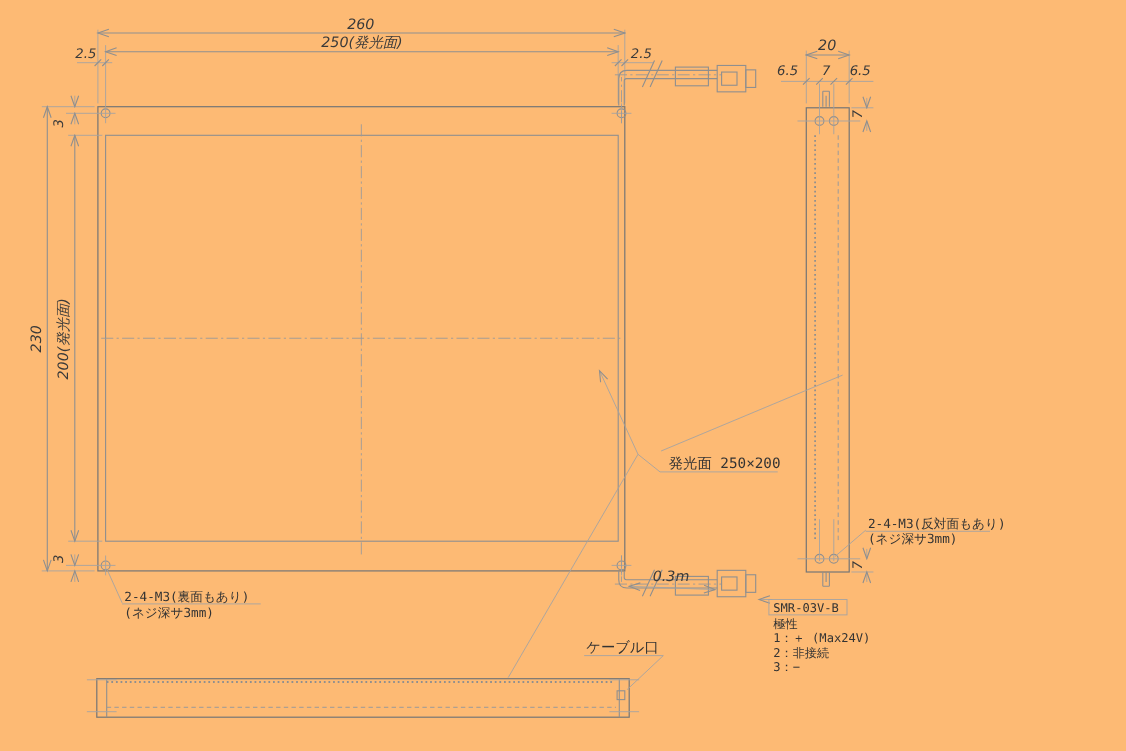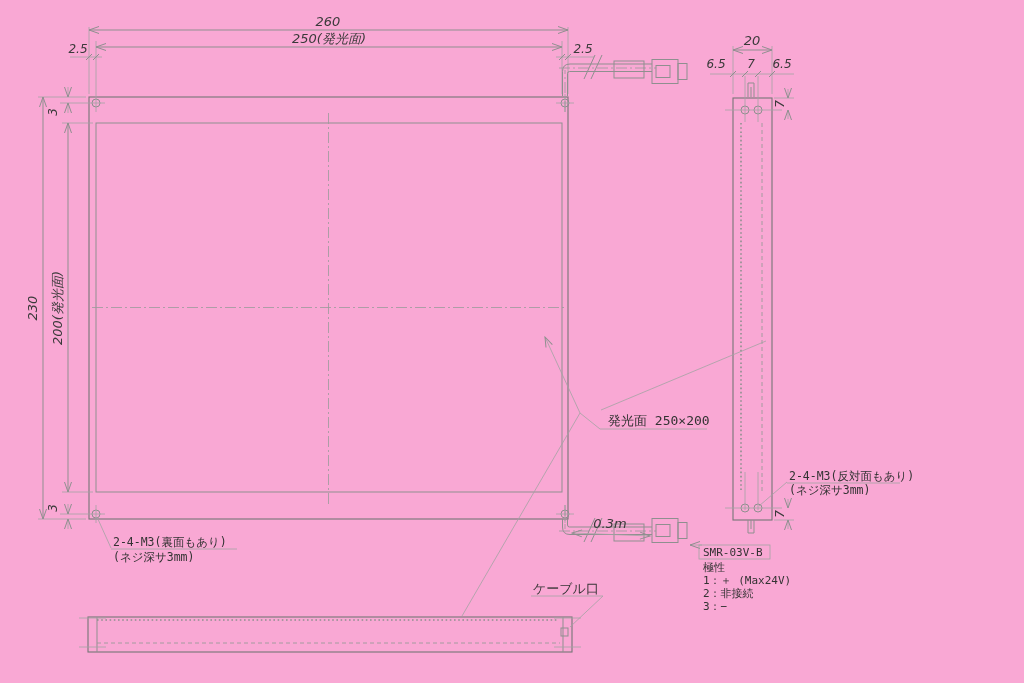--- a/index.html
+++ b/index.html
@@ -1,16 +1,16 @@
 <!DOCTYPE html>
 <html><head>
 <meta charset="utf-8">
 <style>
   html,body{margin:0;padding:0;background:#ffffff;}
-  .stage{position:relative;width:1024px;height:683px;background:#f9a8d4;overflow:hidden;
+  .stage{position:relative;width:1024px;height:683px;background:#fdba74;overflow:hidden;
          font-family:"DejaVu Sans",sans-serif;}
   svg{display:block}
   
   .out  {stroke:#767676;stroke-width:1.1;fill:none;}
   .ln   {stroke:#8f8f8f;stroke-width:1;fill:none;}
   .thin {stroke:#a3a3a3;stroke-width:0.8;fill:none;}
   .cl   {stroke:#9a9a9a;stroke-width:0.8;fill:none;stroke-dasharray:11 3 2 3;}
   .hid  {stroke:#9a9a9a;stroke-width:0.9;fill:none;stroke-dasharray:4 3;}
   .led  {stroke:#8f8f8f;stroke-width:1.6;fill:none;stroke-dasharray:1.6 2.6;}
   .tick {stroke:#8f8f8f;stroke-width:1;fill:none;}

